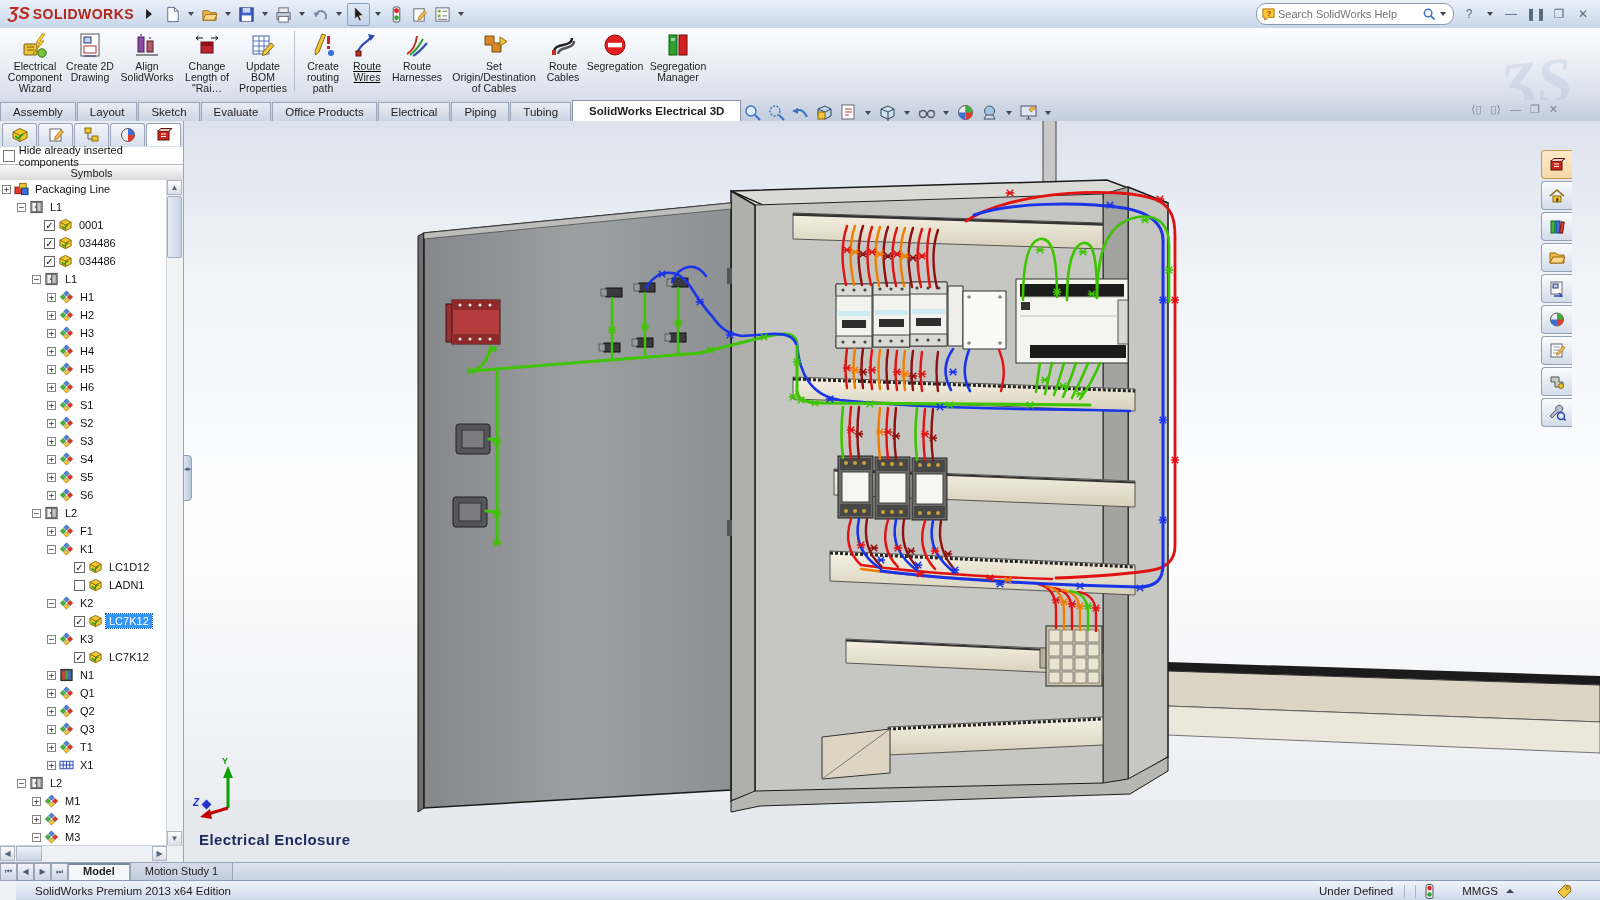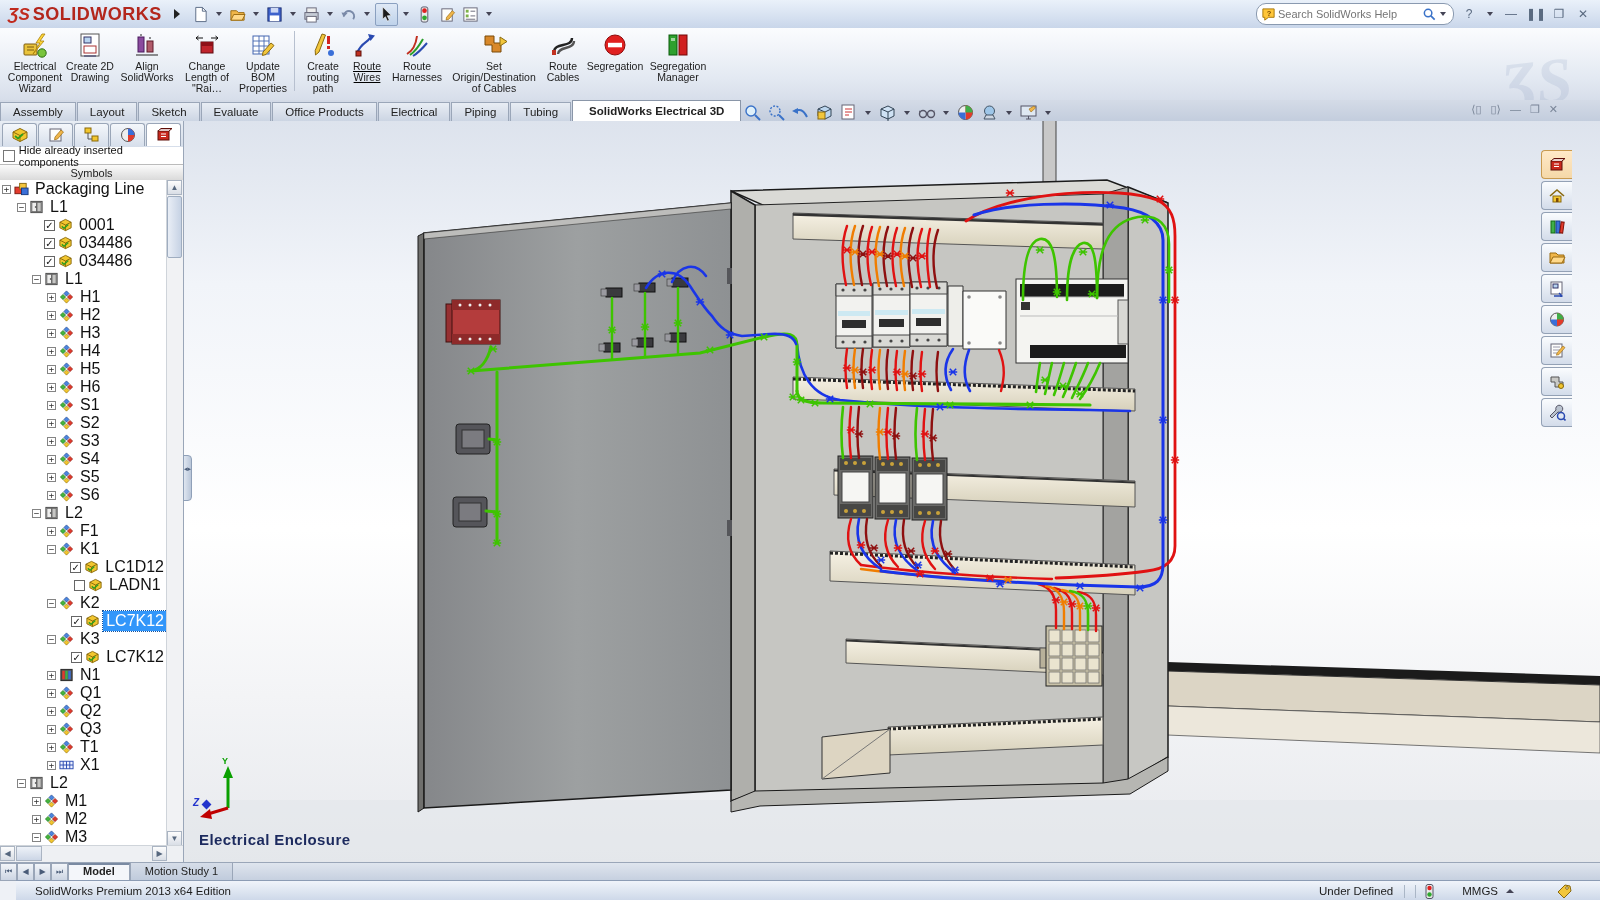--- a/index.html
+++ b/index.html
@@ -5,21 +5,21 @@
   html,body{margin:0;padding:0;}
   body{width:1600px;height:900px;position:relative;overflow:hidden;
        font-family:"Liberation Sans",sans-serif;background:#eef1f6;
        -webkit-font-smoothing:antialiased;}
   
   .titlebar{position:absolute;left:0;top:0;width:1600px;height:28px;
     background:linear-gradient(#eaf1fa,#c9d6ea);border-bottom:1px solid #7f90a8;
     display:flex;align-items:center;}
   .logo{display:flex;align-items:baseline;margin-left:8px;cursor:default;}
   .logo .mk{color:#c02a1e;font-weight:bold;font-style:italic;font-size:17px;margin-right:3px;}
-  .logo .nm{color:#b3261c;font-weight:bold;font-size:18px;letter-spacing:.5px;}
+  .logo .nm{color:#b3261c;font-weight:bold;font-size:14px;letter-spacing:.5px;}
   .logo-sep{width:0;height:0;border-left:6px solid #222;border-top:5px solid transparent;border-bottom:5px solid transparent;margin:0 10px 0 12px;}
   .qb{display:flex;align-items:center;gap:2px;}
   .qbtn{display:flex;align-items:center;padding:2px 2px;border-radius:2px;}
   .qbtn svg{width:17px;height:17px;}
   .qbtn.pressed{border:1px solid #8aa0c0;background:linear-gradient(#dfe9f6,#bfd2ea);}
   .caret{width:0;height:0;border-top:4px solid #445;border-left:3.5px solid transparent;border-right:3.5px solid transparent;margin:0 3px;}
   .doc-title{position:absolute;left:0;right:0;text-align:center;font-size:12px;color:#333;pointer-events:none;}
   .tb-right{position:absolute;right:8px;top:3px;display:flex;align-items:center;gap:6px;}
   .searchbox{display:flex;align-items:center;width:188px;height:20px;background:#fff;
      border:1px solid #8a9ab0;border-radius:10px;padding:0 4px;}
@@ -62,21 +62,21 @@
   #tree{position:absolute;left:0;top:59px;width:167px;bottom:16px;background:#fff;overflow:hidden;}
   .trow{display:flex;align-items:center;height:18px;white-space:nowrap;}
   .tind{display:inline-block;height:1px;}
   .ttg{width:9px;height:9px;box-sizing:border-box;border:1px solid #848484;background:#fff;
     font-size:9px;line-height:7px;text-align:center;color:#333;margin-right:3px;flex:none;font-family:"DejaVu Sans Mono",monospace;}
   .ttg.none{border:none;background:none;}
   .tcb{width:11px;height:11px;box-sizing:border-box;border:1px solid #666;background:#fff;color:#111;
     font-size:10px;line-height:9px;text-align:center;margin-right:3px;flex:none;}
   .tic{display:flex;margin-right:3px;flex:none;}
   .tic svg{width:15px;height:14px;}
-  .tlb{font-size:16px;color:#111;padding:1px 3px;}
+  .tlb{font-size:11px;color:#111;padding:1px 3px;}
   .tlb.sel{background:#3296fa;color:#fff;outline:1px dotted #14529c;}
   .vsb{position:absolute;right:0;top:59px;bottom:16px;width:16px;background:#f1f2f4;border-left:1px solid #cfd4da;}
   .vsb .arr{position:absolute;left:0;width:15px;height:15px;background:linear-gradient(#fdfdfd,#d9dee6);
     border:1px solid #aab4c2;box-sizing:border-box;color:#56677e;font-size:8px;text-align:center;line-height:13px;}
   .vsb .thumb{position:absolute;left:0;top:16px;width:15px;height:62px;background:linear-gradient(90deg,#e9eef6,#c6d2e4);
     border:1px solid #9fadc0;border-radius:2px;box-sizing:border-box;}
   .hsb{position:absolute;left:0;bottom:0;width:183px;height:16px;background:#eef0f3;border-top:1px solid #cfd4da;}
   .hsb .arr{position:absolute;top:0;width:15px;height:15px;background:linear-gradient(#fdfdfd,#d9dee6);
     border:1px solid #aab4c2;box-sizing:border-box;color:#56677e;font-size:8px;text-align:center;line-height:13px;}
   .splitter{position:absolute;left:183px;top:455px;width:9px;height:46px;

